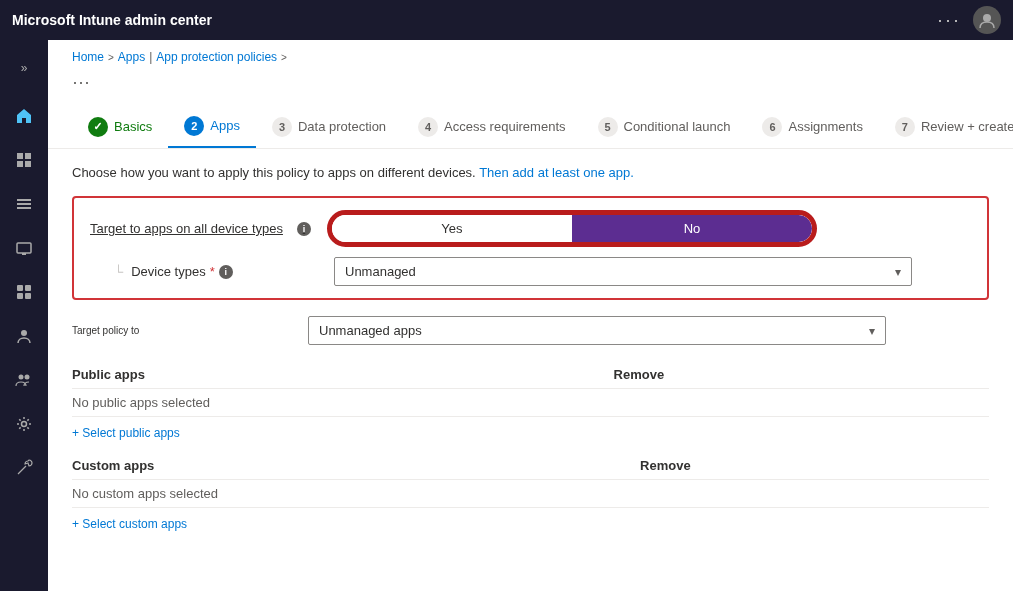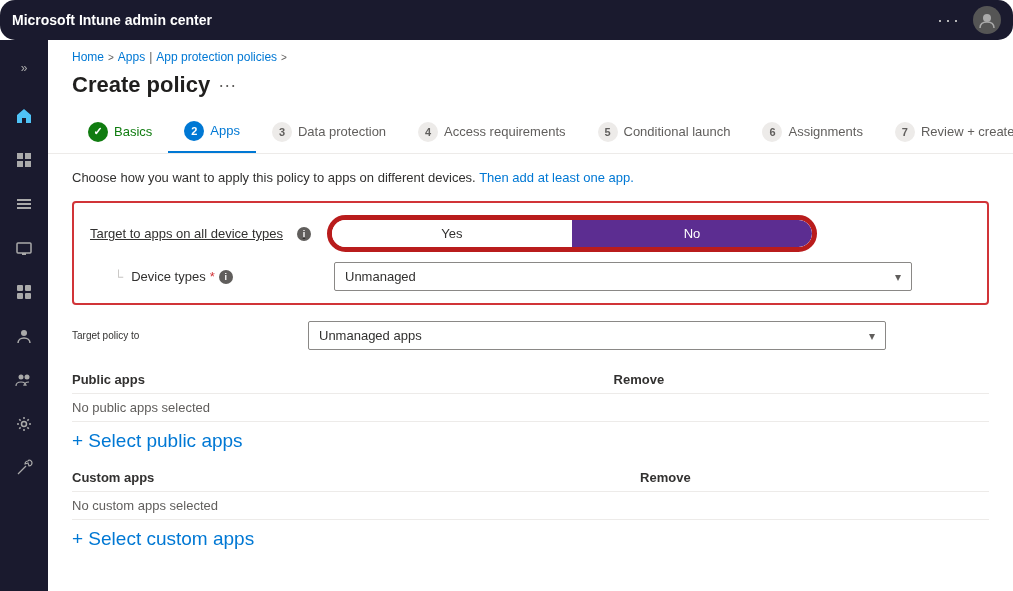--- a/index.html
+++ b/index.html
@@ -7,21 +7,20 @@
 
     
     .topbar {
       background: #1a1a2e;
       color: #fff;
       display: flex;
       align-items: center;
       padding: 0 12px;
       height: 40px;
       flex-shrink: 0;
-      border-radius: 15px;
     }
     .topbar-title { font-size: 14px; font-weight: 600; flex: 1; }
     .topbar-icons { display: flex; gap: 12px; align-items: center; }
     .topbar-dots { color: #ccc; font-size: 18px; letter-spacing: 2px; cursor: pointer; }
     .topbar-avatar {
       width: 28px; height: 28px; border-radius: 50%;
       background: #555; display: flex; align-items: center; justify-content: center;
       color: #fff; font-size: 12px;
     }
 
@@ -249,21 +248,21 @@
     }
     .apps-table td {
       padding: 6px 0;
       font-size: 13px;
       color: #605e5c;
       border-bottom: 1px solid #edebe9;
     }
 
     .select-apps-link {
       color: #0078d4;
-      font-size: 19px;
+      font-size: 12px;
       cursor: pointer;
       text-decoration: none;
       display: inline-block;
       margin-bottom: 12px;
     }
 
     .no-apps-text { color: #605e5c; }
   </style>
 </head>
 <body>
@@ -353,21 +352,20 @@
     <div class="breadcrumb">
       <a>Home</a>
       <span style="color:#605e5c; font-size:10px;">&gt;</span>
       <a>Apps</a>
       <span style="color:#605e5c;">|</span>
       <a>App protection policies</a>
       <span style="color:#605e5c; font-size:10px;">&gt;</span>
     </div>
 
     <div class="page-header">
-      <span class="page-title">Create policy</span>
       <span class="page-title-dots">···</span>
     </div>
 
     <div class="step-nav">
       <div class="step-item completed">
         <div class="step-circle completed">✓</div>
         <span class="step-label">Basics</span>
       </div>
       <div class="step-item active">
         <div class="step-circle active">2</div>

